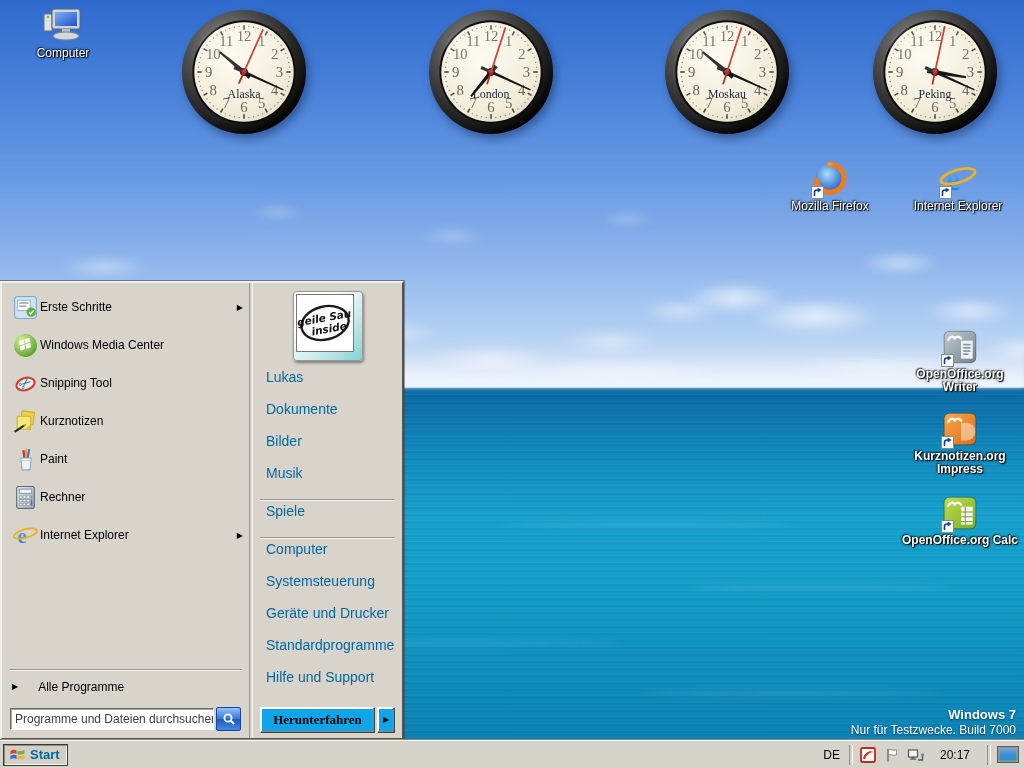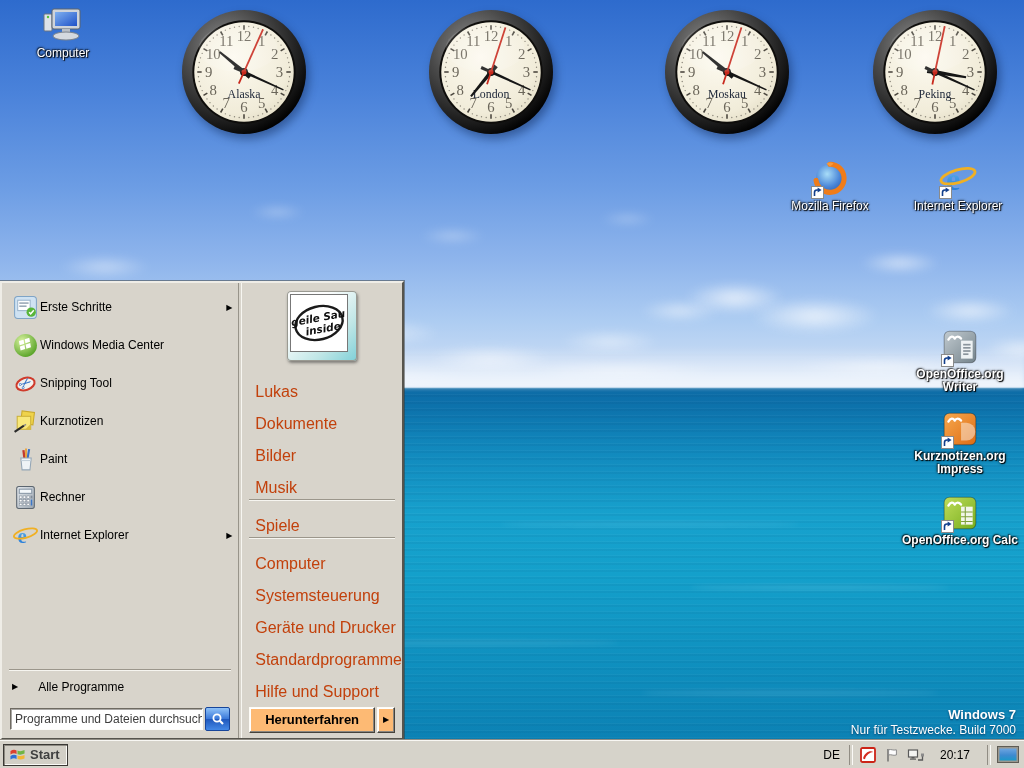--- a/index.html
+++ b/index.html
@@ -59,35 +59,35 @@
   .search-input::placeholder{color:#3d3d3d;}
   .search-btn{width:25px;height:24px;border:1px solid #17459a;border-radius:2px;
     background:linear-gradient(180deg,#8fc2f8 0%,#3c7ada 48%,#2059bd 52%,#4388e6 100%);
     display:flex;align-items:center;justify-content:center;padding:0;}
   .avatar-wrap{display:flex;justify-content:center;margin:3px 0 8px;}
   .avatar-frame{width:64px;height:64px;padding:3px;border-radius:4px;
     background:linear-gradient(135deg,#fdfdfd 30%,#bfe6e6 70%,#7fd0d8 100%);
     box-shadow:1px 2px 3px rgba(40,40,40,.5), inset 0 0 0 1px #9a9a92;}
   .avatar-inner{width:58px;height:58px;background:#fff;border:1px solid #777;box-sizing:border-box;
     display:flex;align-items:center;justify-content:center;}
-  .sm-right-item{height:33px;display:flex;align-items:flex-end;padding-left:13px;font-size:16px;color:#c2410c;}
+  .sm-right-item{height:33px;display:flex;align-items:flex-start;padding-left:13px;font-size:14px;color:#0369a1;}
   .shutdown-row{height:38px;display:flex;align-items:center;padding:0 7px;gap:2px;}
-  .btn-classic{background:#fdba74;border:1px solid;border-color:#fdfcf7 #45423c #45423c #fdfcf7;
+  .btn-classic{background:#0ea5e9;border:1px solid;border-color:#fdfcf7 #45423c #45423c #fdfcf7;
     box-shadow:inset -1px -1px 0 #8a867e, inset 1px 1px 0 #fff;
-    font-family:Liberation Sans, sans-serif;color:#000;}
+    font-family:Liberation Serif, serif;color:#000;}
   .shutdown-main{flex:1;height:26px;font-weight:bold;font-size:13px;display:flex;align-items:center;justify-content:center;}
   .shutdown-arrow{width:18px;height:26px;font-size:8px;display:flex;align-items:center;justify-content:center;}
 
   
   .taskbar{position:absolute;left:0;top:740px;width:1024px;height:28px;background:#d6d3ca;
     border-top:1px solid #f8f7f3;box-shadow:0 -1px 0 #8f8c84;display:flex;align-items:center;box-sizing:border-box;}
   .start-btn{margin-left:3px;height:22px;padding:0 7px 0 5px;display:flex;align-items:center;gap:4px;
     background:#d2cfc6;border:1px solid #3b3935;
     box-shadow:inset 1px 1px 0 #8d8a82, inset -1px -1px 0 #fbfaf6;
-    font-weight:bold;font-size:13px;color:#404040;justify-content:flex-end;}
+    font-weight:bold;font-size:13px;color:#0369a1;justify-content:flex-end;}
   .tray{margin-left:auto;display:flex;align-items:center;height:100%;}
   .tray-lang{font-size:12px;color:#000;padding:0 6px;}
   .tray-sep{width:2px;height:20px;border-left:1px solid #918d84;border-right:1px solid #fbfaf7;margin:0 3px;}
   .tray-ic{width:20px;height:20px;display:flex;align-items:center;justify-content:center;margin:0 2px;}
   .tray-time{font-size:12px;color:#000;padding:0 14px 0 12px;}
   .show-desktop{width:24px;height:19px;margin:0 4px 0 2px;display:flex;align-items:center;justify-content:center;}
 
   
   .watermark{position:absolute;right:8px;top:707px;text-align:right;color:#fff;
     text-shadow:0 1px 2px rgba(0,30,70,.7);}

